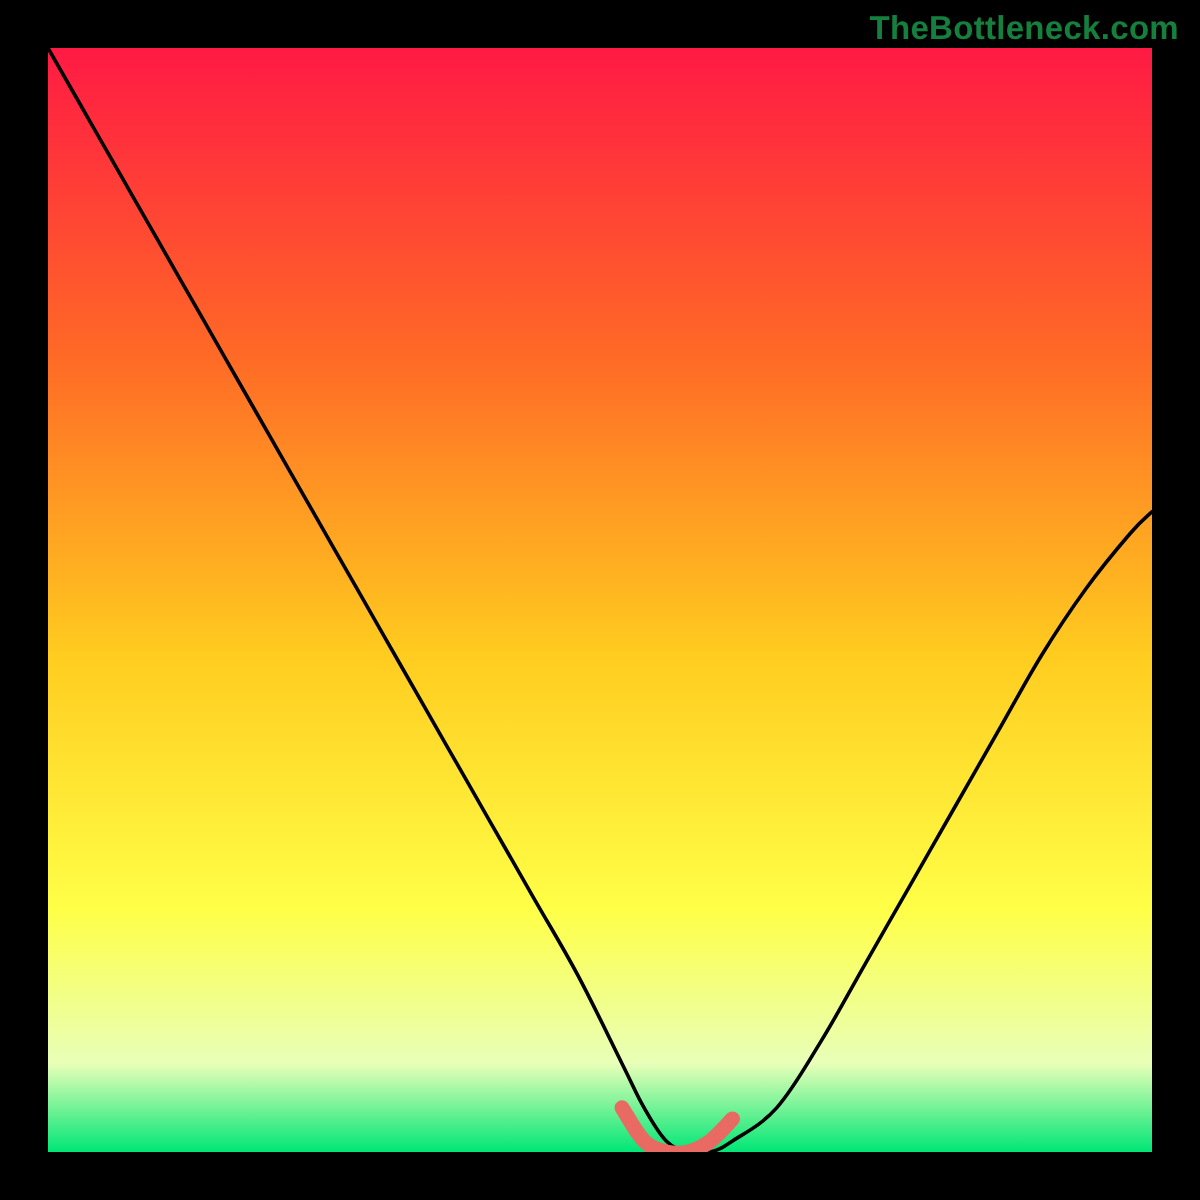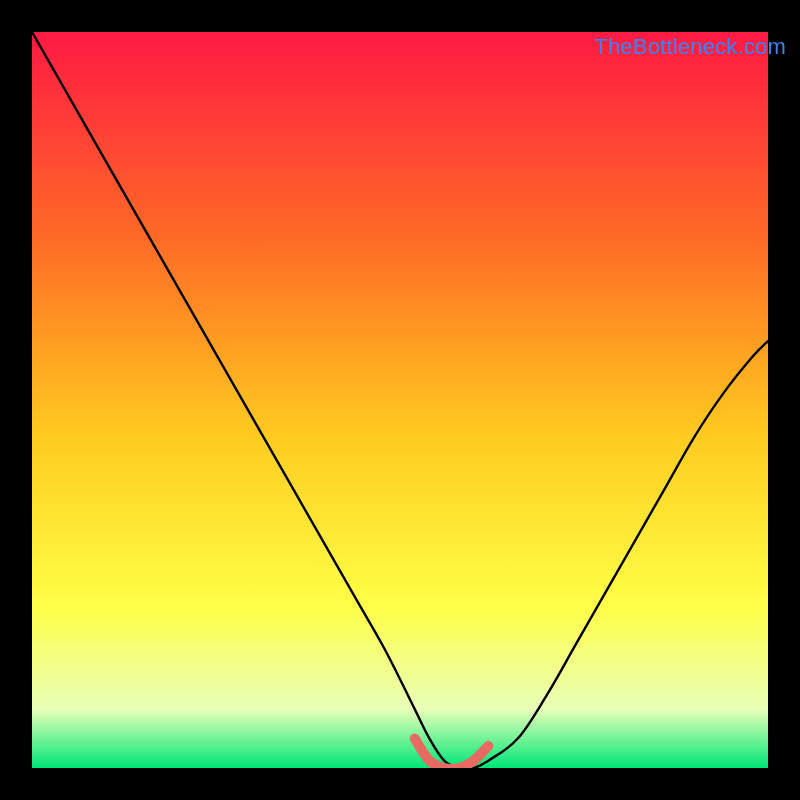--- a/index.html
+++ b/index.html
@@ -18,25 +18,24 @@
   }
   svg {
     display: block;
   }
   .watermark {
     position: absolute;
     top: 6px;
     right: 14px;
     font-family: Arial, Helvetica, sans-serif;
     font-size: 22px;
-    font-weight: 400;
-    color: #3b82f6;
+    font-weight: 700;
+    color: #15803d;
     letter-spacing: 0.2px;
     user-select: none;
-    margin-top: 28px;
   }
 </style>
 </head>
 <body>
 
 <div class="stage">
   <svg id="chart-svg" width="800" height="800" viewBox="0 0 800 800">
     <defs>
       <linearGradient id="bg-grad" x1="0" y1="0" x2="0" y2="1">
         <stop id="g0" offset="0%" stop-color="#ff1a44"></stop>

